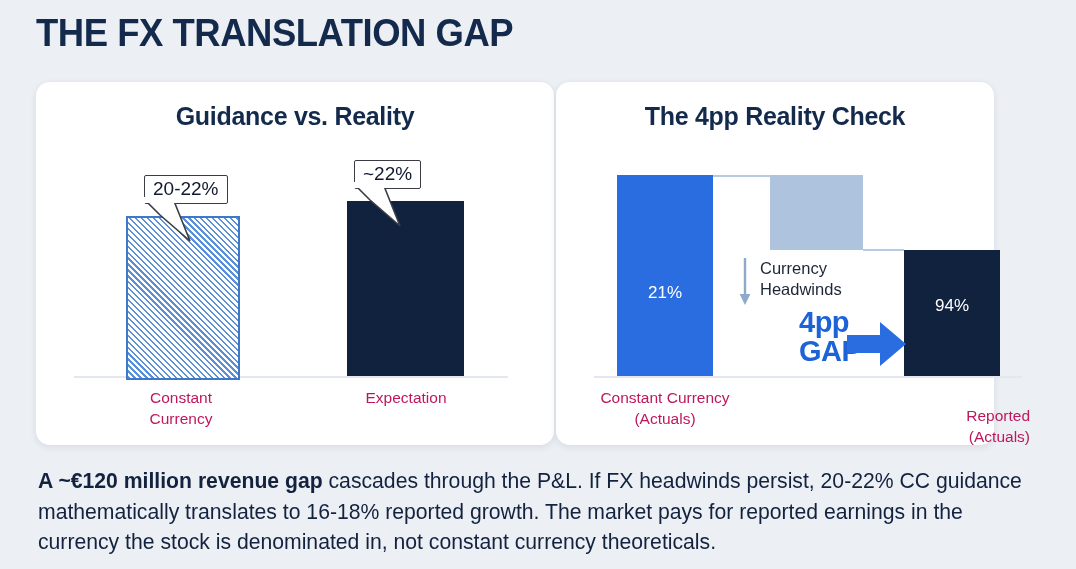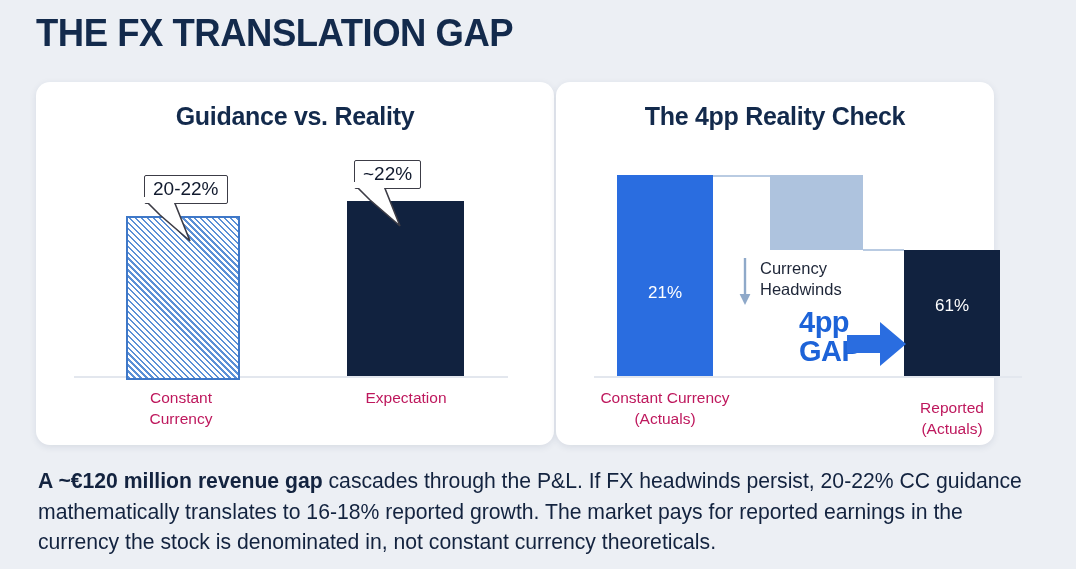--- a/index.html
+++ b/index.html
@@ -169,21 +169,21 @@
 
       <div class="connector" style="left:307px;top:167px;width:41px;"></div>
 
       <div class="bar" id="bar-cc-actual">
         <div class="bar-value" style="top:108px;">21%</div>
       </div>
 
       <div class="bar" id="bar-headwinds"></div>
 
       <div class="bar" id="bar-reported-actual">
-        <div class="bar-value" style="top:46px;">61%</div>
+        <div class="bar-value" style="top:46px;">94%</div>
       </div>
 
       <svg style="position:absolute;left:182px;top:176px;width:14px;height:48px;" viewBox="0 0 14 48">
         <line x1="7" y1="0" x2="7" y2="38" stroke="#8fa9c9" stroke-width="2.4"></line>
         <polygon points="7,47 1.6,36 12.4,36" fill="#8fa9c9"></polygon>
       </svg>
 
       <div class="headwinds-note" style="left:204px;top:176px;">
         <div>Currency</div>
         <div>Headwinds</div>
@@ -195,21 +195,21 @@
       </div>
 
       <svg style="position:absolute;left:291px;top:238px;width:60px;height:48px;" viewBox="0 0 60 48">
         <polygon points="0,15 33,15 33,2 59,24 33,46 33,33 0,33" fill="#2a6de0"></polygon>
       </svg>
 
       <div class="cat-label" style="left:28px;top:306px;width:162px;">
         <div>Constant Currency</div>
         <div>(Actuals)</div>
       </div>
-      <div class="cat-label" style="left:318px;top:316px;width:156px;">
+      <div class="cat-label" style="left:318px;top:324px;width:156px;text-align:right;">
         <div>Reported</div>
         <div>(Actuals)</div>
       </div>
     </div>
   </div>
 
   <div class="caption">
     <b>A ~€120 million revenue gap</b><span> cascades through the P&amp;L. If FX headwinds persist, 20-22% CC guidance mathematically translates to 16-18% reported growth. The market pays for reported earnings in the currency the stock is denominated in, not constant currency theoreticals.</span>
   </div>
 

